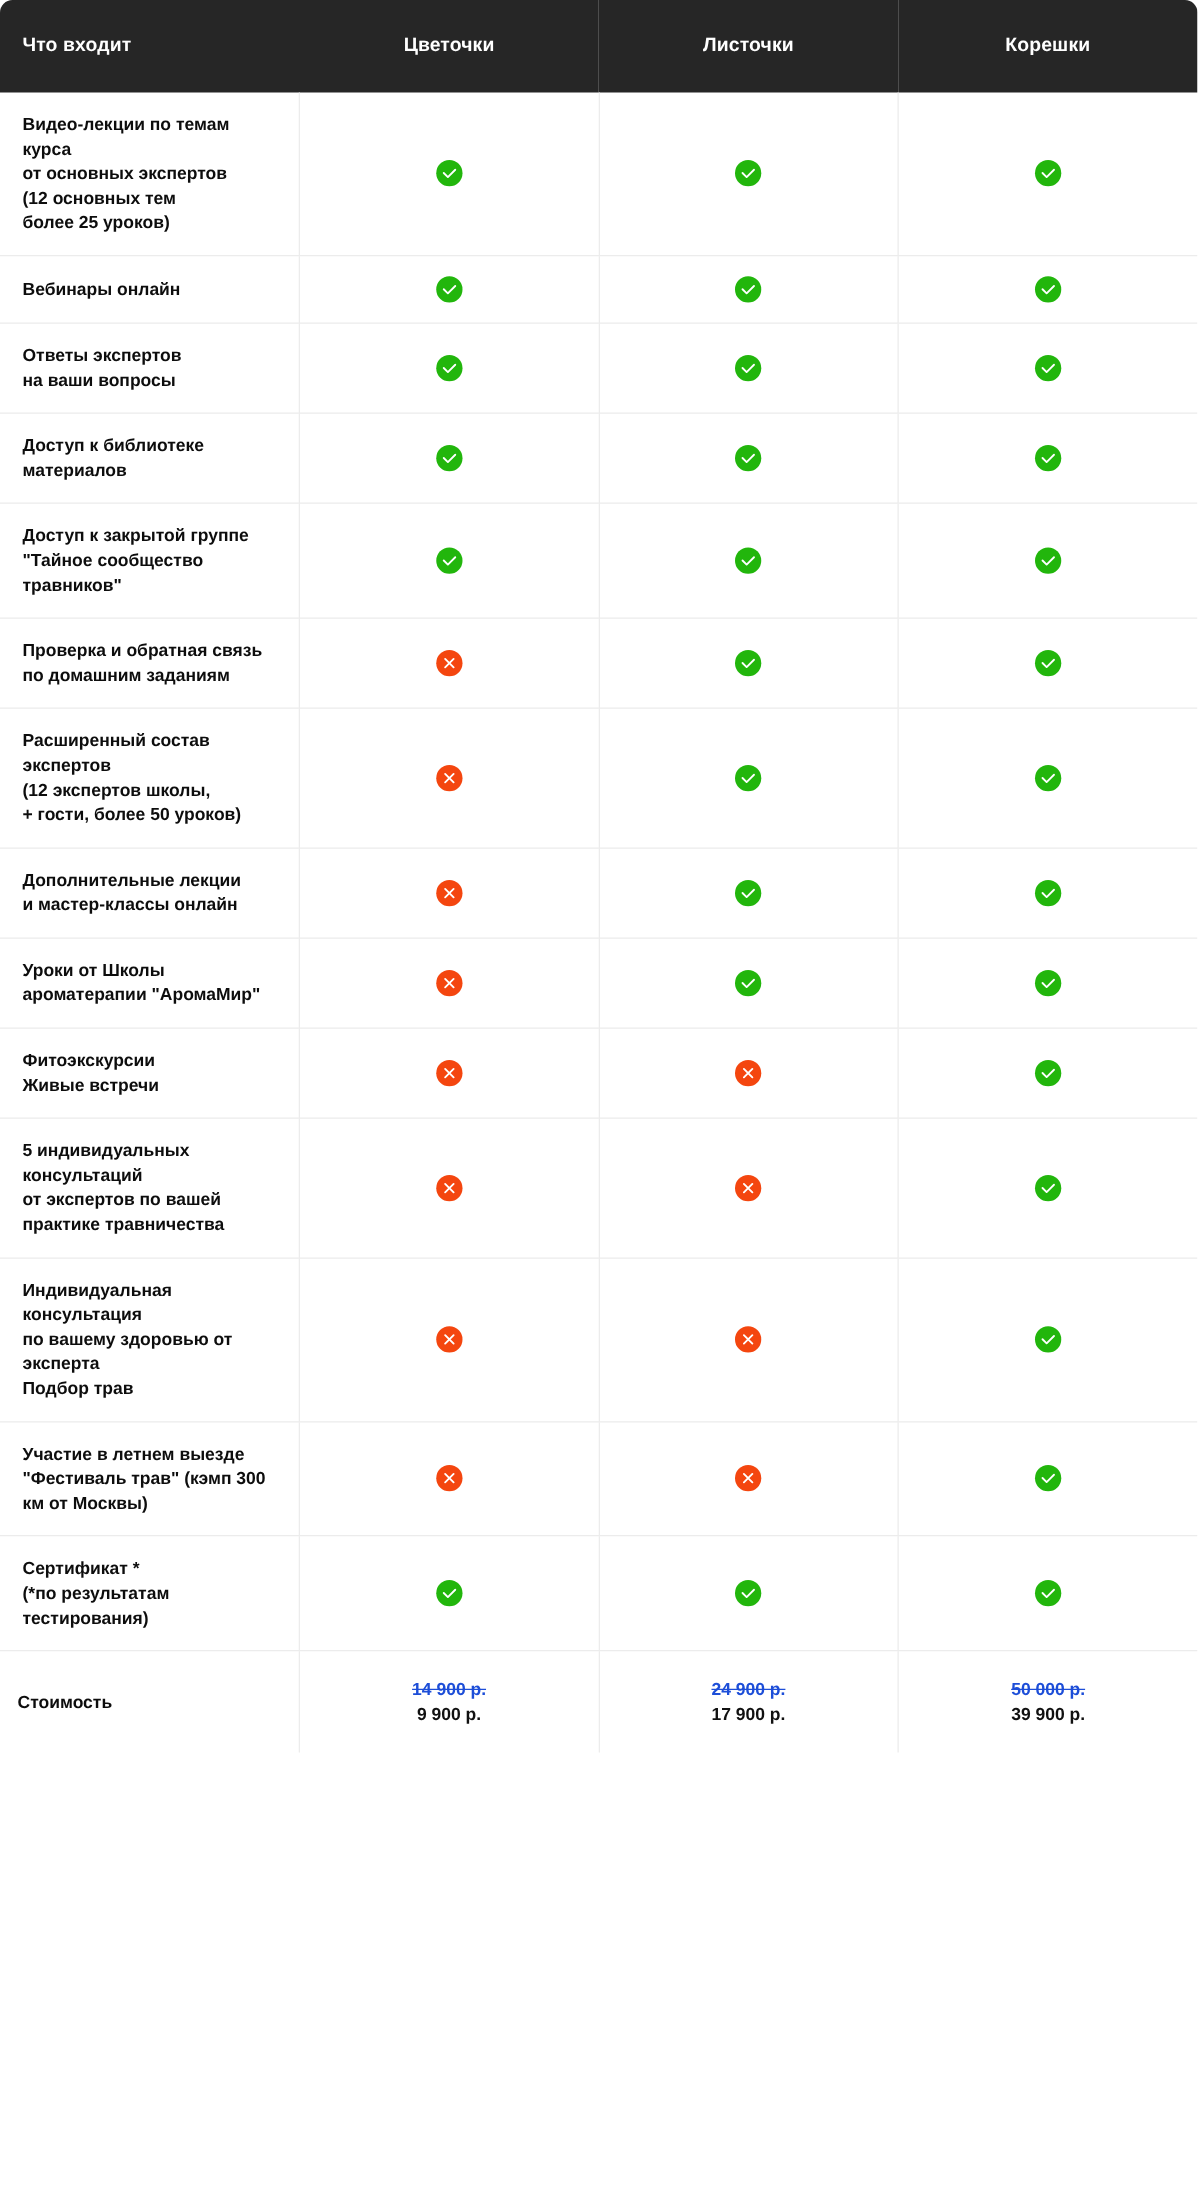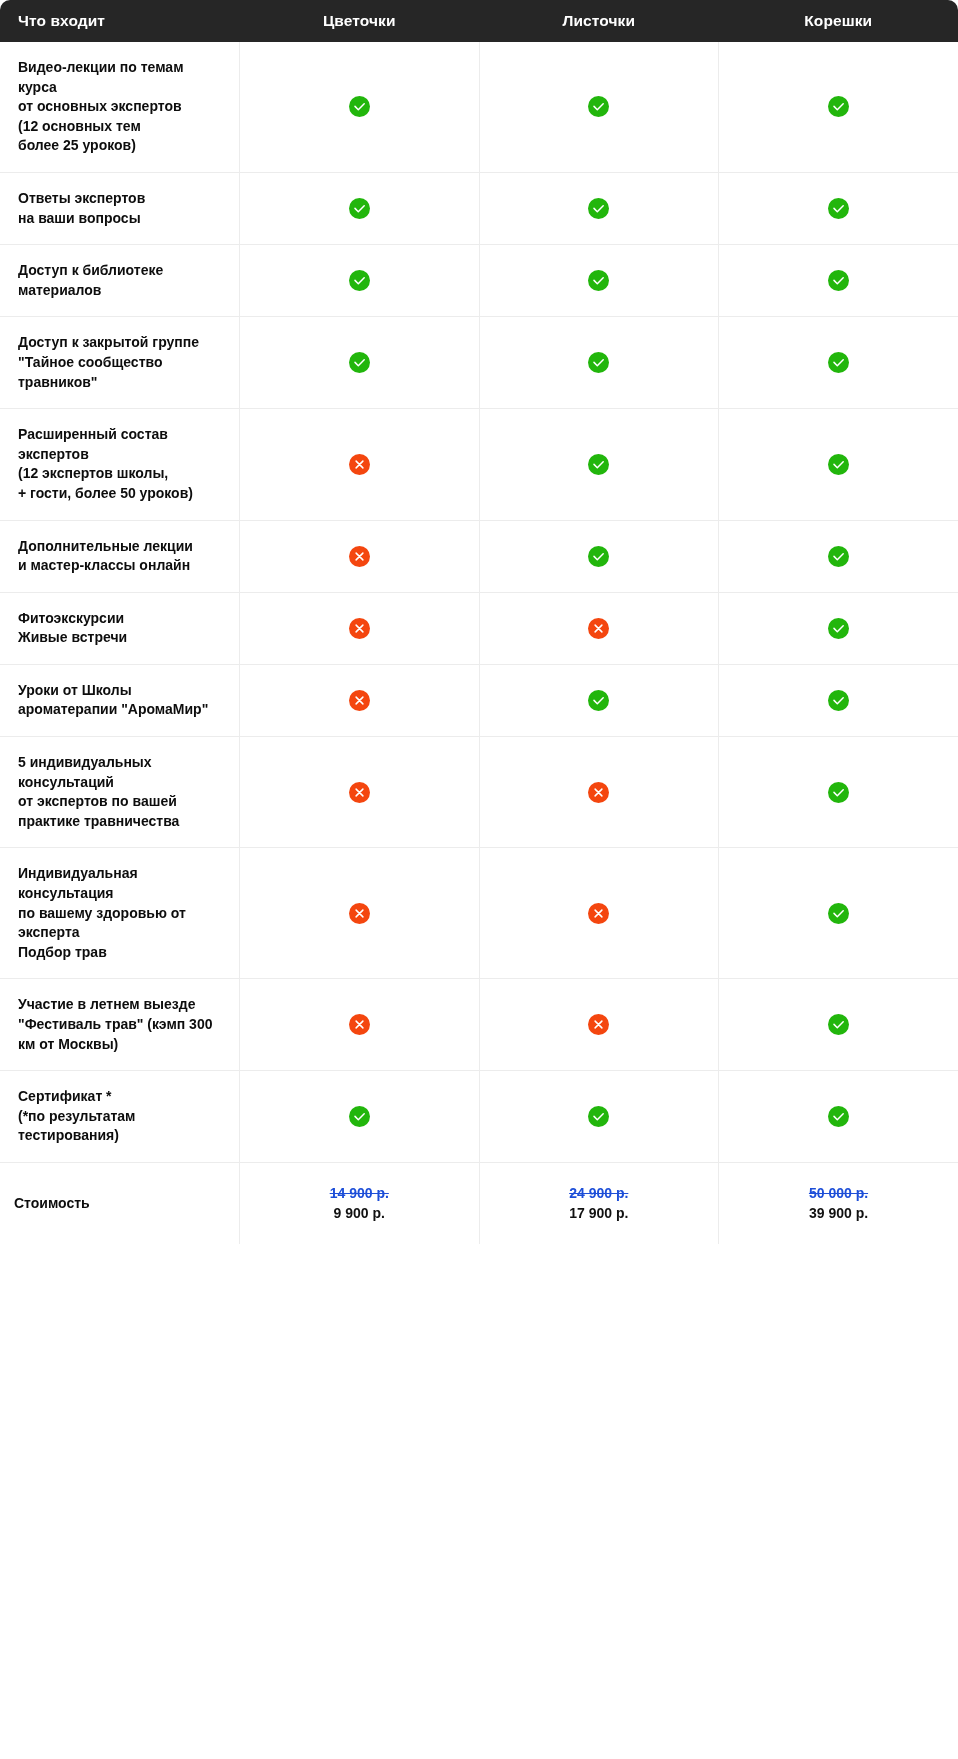--- a/index.html
+++ b/index.html
@@ -16,21 +16,21 @@
   }
 
   .pricing-table {
     width: 958px;
     border-collapse: collapse;
     table-layout: fixed;
   }
 
   
   .thead-row {
-    height: 42px;
+    height: 74px;
   }
   .thead-row > th {
     background: #262626;
     color: #ffffff;
     font-size: 15.5px;
     font-weight: bold;
     letter-spacing: 0.1px;
     padding: 0 18px;
     vertical-align: middle;
     border: none;
@@ -151,20 +151,32 @@
               <path d="M6 10.4 L9.3 13.7 L15.2 7.8" fill="none" stroke="#ffffff" stroke-width="1.5" stroke-linecap="round" stroke-linejoin="round"></path>
             </svg></span></td>
         <td class="cell-mark"><span class="mark yes"><svg viewBox="0 0 21 21">
               <path d="M6 10.4 L9.3 13.7 L15.2 7.8" fill="none" stroke="#ffffff" stroke-width="1.5" stroke-linecap="round" stroke-linejoin="round"></path>
             </svg></span></td>
         <td class="cell-mark last"><span class="mark yes"><svg viewBox="0 0 21 21">
               <path d="M6 10.4 L9.3 13.7 L15.2 7.8" fill="none" stroke="#ffffff" stroke-width="1.5" stroke-linecap="round" stroke-linejoin="round"></path>
             </svg></span></td>
       </tr>
       <tr class="feat-row">
+        <td class="cell-feature">Вебинары онлайн</td>
+        <td class="cell-mark"><span class="mark yes"><svg viewBox="0 0 21 21">
+              <path d="M6 10.4 L9.3 13.7 L15.2 7.8" fill="none" stroke="#ffffff" stroke-width="1.5" stroke-linecap="round" stroke-linejoin="round"></path>
+            </svg></span></td>
+        <td class="cell-mark"><span class="mark yes"><svg viewBox="0 0 21 21">
+              <path d="M6 10.4 L9.3 13.7 L15.2 7.8" fill="none" stroke="#ffffff" stroke-width="1.5" stroke-linecap="round" stroke-linejoin="round"></path>
+            </svg></span></td>
+        <td class="cell-mark last"><span class="mark yes"><svg viewBox="0 0 21 21">
+              <path d="M6 10.4 L9.3 13.7 L15.2 7.8" fill="none" stroke="#ffffff" stroke-width="1.5" stroke-linecap="round" stroke-linejoin="round"></path>
+            </svg></span></td>
+      </tr>
+      <tr class="feat-row">
         <td class="cell-feature">Ответы экспертов
 на ваши вопросы</td>
         <td class="cell-mark"><span class="mark yes"><svg viewBox="0 0 21 21">
               <path d="M6 10.4 L9.3 13.7 L15.2 7.8" fill="none" stroke="#ffffff" stroke-width="1.5" stroke-linecap="round" stroke-linejoin="round"></path>
             </svg></span></td>
         <td class="cell-mark"><span class="mark yes"><svg viewBox="0 0 21 21">
               <path d="M6 10.4 L9.3 13.7 L15.2 7.8" fill="none" stroke="#ffffff" stroke-width="1.5" stroke-linecap="round" stroke-linejoin="round"></path>
             </svg></span></td>
         <td class="cell-mark last"><span class="mark yes"><svg viewBox="0 0 21 21">
               <path d="M6 10.4 L9.3 13.7 L15.2 7.8" fill="none" stroke="#ffffff" stroke-width="1.5" stroke-linecap="round" stroke-linejoin="round"></path>
@@ -182,20 +194,33 @@
         <td class="cell-mark last"><span class="mark yes"><svg viewBox="0 0 21 21">
               <path d="M6 10.4 L9.3 13.7 L15.2 7.8" fill="none" stroke="#ffffff" stroke-width="1.5" stroke-linecap="round" stroke-linejoin="round"></path>
             </svg></span></td>
       </tr>
       <tr class="feat-row">
         <td class="cell-feature">Доступ к закрытой группе
 "Тайное сообщество
 травников"</td>
         <td class="cell-mark"><span class="mark yes"><svg viewBox="0 0 21 21">
               <path d="M6 10.4 L9.3 13.7 L15.2 7.8" fill="none" stroke="#ffffff" stroke-width="1.5" stroke-linecap="round" stroke-linejoin="round"></path>
+            </svg></span></td>
+        <td class="cell-mark"><span class="mark yes"><svg viewBox="0 0 21 21">
+              <path d="M6 10.4 L9.3 13.7 L15.2 7.8" fill="none" stroke="#ffffff" stroke-width="1.5" stroke-linecap="round" stroke-linejoin="round"></path>
+            </svg></span></td>
+        <td class="cell-mark last"><span class="mark yes"><svg viewBox="0 0 21 21">
+              <path d="M6 10.4 L9.3 13.7 L15.2 7.8" fill="none" stroke="#ffffff" stroke-width="1.5" stroke-linecap="round" stroke-linejoin="round"></path>
+            </svg></span></td>
+      </tr>
+      <tr class="feat-row">
+        <td class="cell-feature">Проверка и обратная связь
+по домашним заданиям</td>
+        <td class="cell-mark"><span class="mark no"><svg viewBox="0 0 21 21">
+              <path d="M7.1 7.1 L13.9 13.9 M13.9 7.1 L7.1 13.9" fill="none" stroke="#ffffff" stroke-width="1.5" stroke-linecap="round" stroke-linejoin="round"></path>
             </svg></span></td>
         <td class="cell-mark"><span class="mark yes"><svg viewBox="0 0 21 21">
               <path d="M6 10.4 L9.3 13.7 L15.2 7.8" fill="none" stroke="#ffffff" stroke-width="1.5" stroke-linecap="round" stroke-linejoin="round"></path>
             </svg></span></td>
         <td class="cell-mark last"><span class="mark yes"><svg viewBox="0 0 21 21">
               <path d="M6 10.4 L9.3 13.7 L15.2 7.8" fill="none" stroke="#ffffff" stroke-width="1.5" stroke-linecap="round" stroke-linejoin="round"></path>
             </svg></span></td>
       </tr>
       <tr class="feat-row">
         <td class="cell-feature">Расширенный состав
@@ -219,40 +244,40 @@
               <path d="M7.1 7.1 L13.9 13.9 M13.9 7.1 L7.1 13.9" fill="none" stroke="#ffffff" stroke-width="1.5" stroke-linecap="round" stroke-linejoin="round"></path>
             </svg></span></td>
         <td class="cell-mark"><span class="mark yes"><svg viewBox="0 0 21 21">
               <path d="M6 10.4 L9.3 13.7 L15.2 7.8" fill="none" stroke="#ffffff" stroke-width="1.5" stroke-linecap="round" stroke-linejoin="round"></path>
             </svg></span></td>
         <td class="cell-mark last"><span class="mark yes"><svg viewBox="0 0 21 21">
               <path d="M6 10.4 L9.3 13.7 L15.2 7.8" fill="none" stroke="#ffffff" stroke-width="1.5" stroke-linecap="round" stroke-linejoin="round"></path>
             </svg></span></td>
       </tr>
       <tr class="feat-row">
+        <td class="cell-feature">Уроки от Школы
+ароматерапии "АромаМир"</td>
+        <td class="cell-mark"><span class="mark no"><svg viewBox="0 0 21 21">
+              <path d="M7.1 7.1 L13.9 13.9 M13.9 7.1 L7.1 13.9" fill="none" stroke="#ffffff" stroke-width="1.5" stroke-linecap="round" stroke-linejoin="round"></path>
+            </svg></span></td>
+        <td class="cell-mark"><span class="mark yes"><svg viewBox="0 0 21 21">
+              <path d="M6 10.4 L9.3 13.7 L15.2 7.8" fill="none" stroke="#ffffff" stroke-width="1.5" stroke-linecap="round" stroke-linejoin="round"></path>
+            </svg></span></td>
+        <td class="cell-mark last"><span class="mark yes"><svg viewBox="0 0 21 21">
+              <path d="M6 10.4 L9.3 13.7 L15.2 7.8" fill="none" stroke="#ffffff" stroke-width="1.5" stroke-linecap="round" stroke-linejoin="round"></path>
+            </svg></span></td>
+      </tr>
+      <tr class="feat-row">
         <td class="cell-feature">Фитоэкскурсии
 Живые встречи</td>
         <td class="cell-mark"><span class="mark no"><svg viewBox="0 0 21 21">
               <path d="M7.1 7.1 L13.9 13.9 M13.9 7.1 L7.1 13.9" fill="none" stroke="#ffffff" stroke-width="1.5" stroke-linecap="round" stroke-linejoin="round"></path>
             </svg></span></td>
         <td class="cell-mark"><span class="mark no"><svg viewBox="0 0 21 21">
               <path d="M7.1 7.1 L13.9 13.9 M13.9 7.1 L7.1 13.9" fill="none" stroke="#ffffff" stroke-width="1.5" stroke-linecap="round" stroke-linejoin="round"></path>
-            </svg></span></td>
-        <td class="cell-mark last"><span class="mark yes"><svg viewBox="0 0 21 21">
-              <path d="M6 10.4 L9.3 13.7 L15.2 7.8" fill="none" stroke="#ffffff" stroke-width="1.5" stroke-linecap="round" stroke-linejoin="round"></path>
-            </svg></span></td>
-      </tr>
-      <tr class="feat-row">
-        <td class="cell-feature">Уроки от Школы
-ароматерапии "АромаМир"</td>
-        <td class="cell-mark"><span class="mark no"><svg viewBox="0 0 21 21">
-              <path d="M7.1 7.1 L13.9 13.9 M13.9 7.1 L7.1 13.9" fill="none" stroke="#ffffff" stroke-width="1.5" stroke-linecap="round" stroke-linejoin="round"></path>
-            </svg></span></td>
-        <td class="cell-mark"><span class="mark yes"><svg viewBox="0 0 21 21">
-              <path d="M6 10.4 L9.3 13.7 L15.2 7.8" fill="none" stroke="#ffffff" stroke-width="1.5" stroke-linecap="round" stroke-linejoin="round"></path>
             </svg></span></td>
         <td class="cell-mark last"><span class="mark yes"><svg viewBox="0 0 21 21">
               <path d="M6 10.4 L9.3 13.7 L15.2 7.8" fill="none" stroke="#ffffff" stroke-width="1.5" stroke-linecap="round" stroke-linejoin="round"></path>
             </svg></span></td>
       </tr>
       <tr class="feat-row">
         <td class="cell-feature">5 индивидуальных
 консультаций
 от экспертов по вашей
 практике травничества</td>

